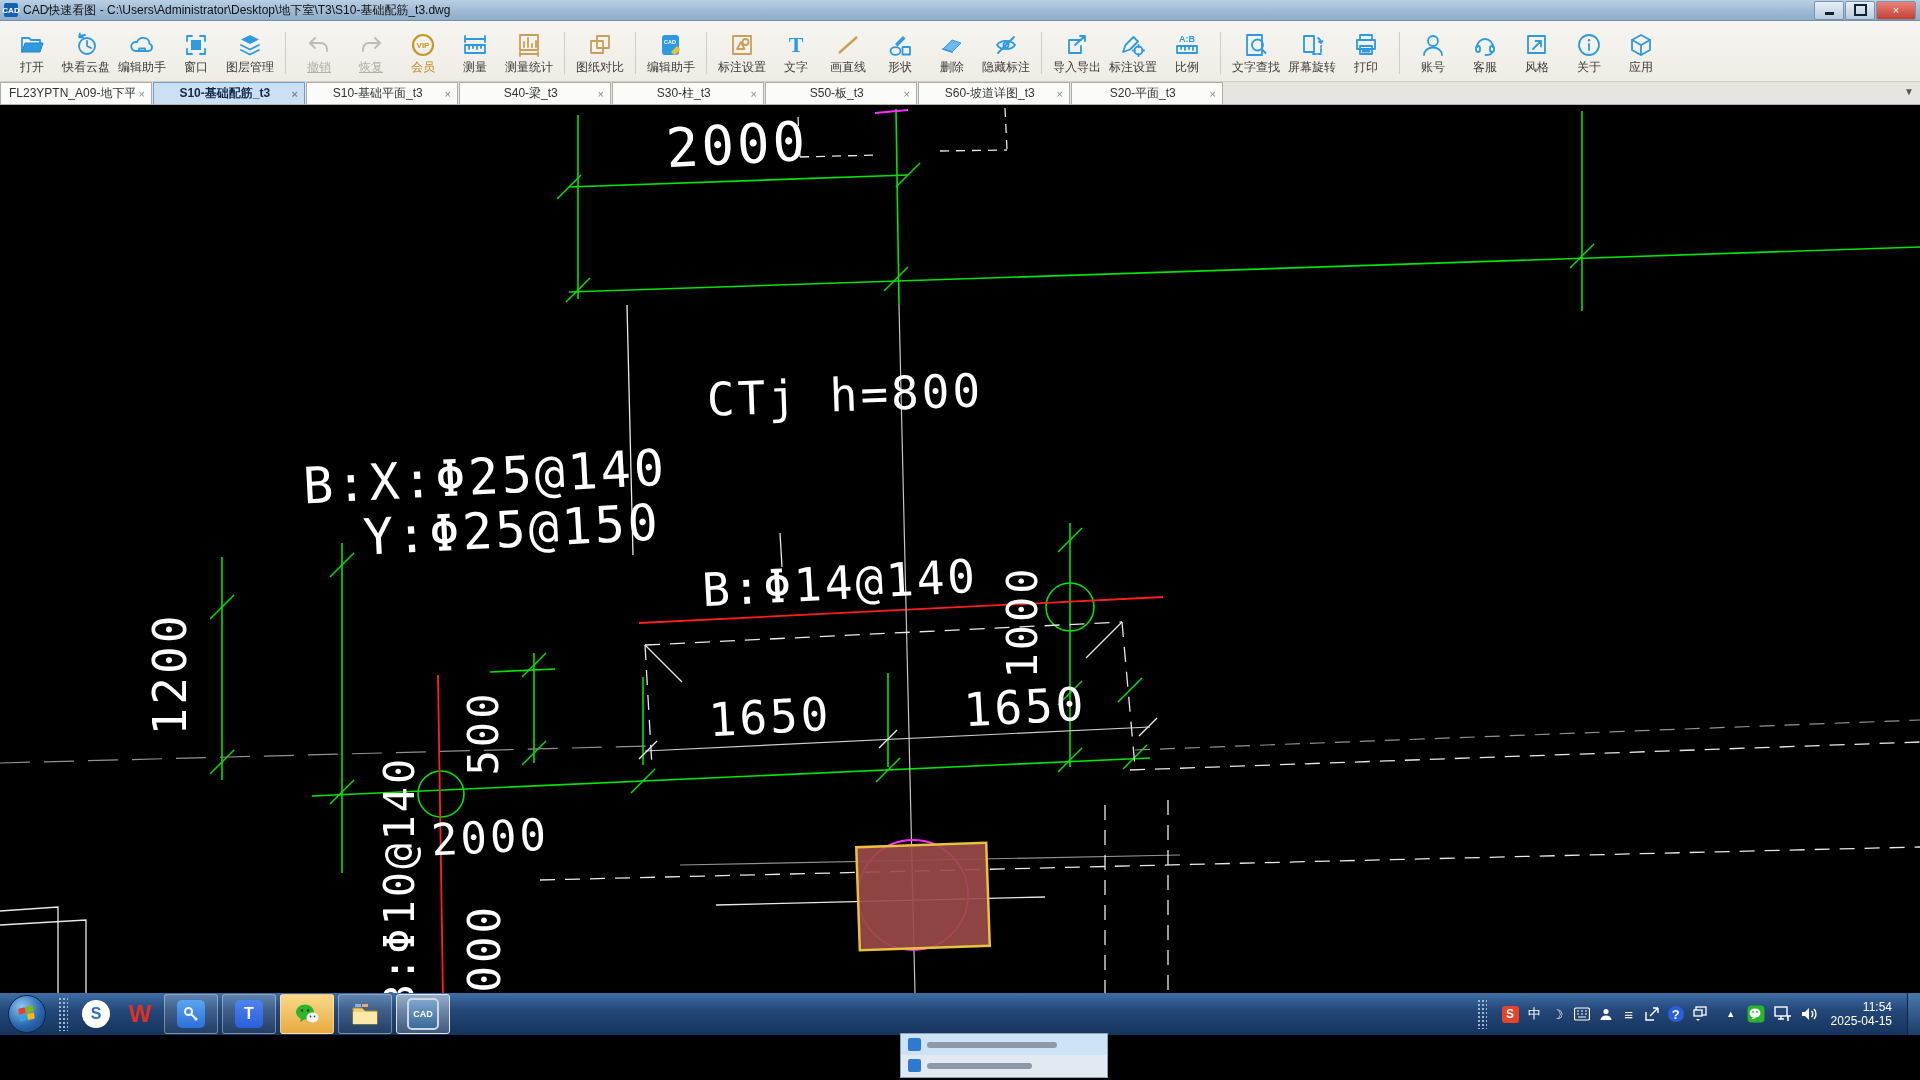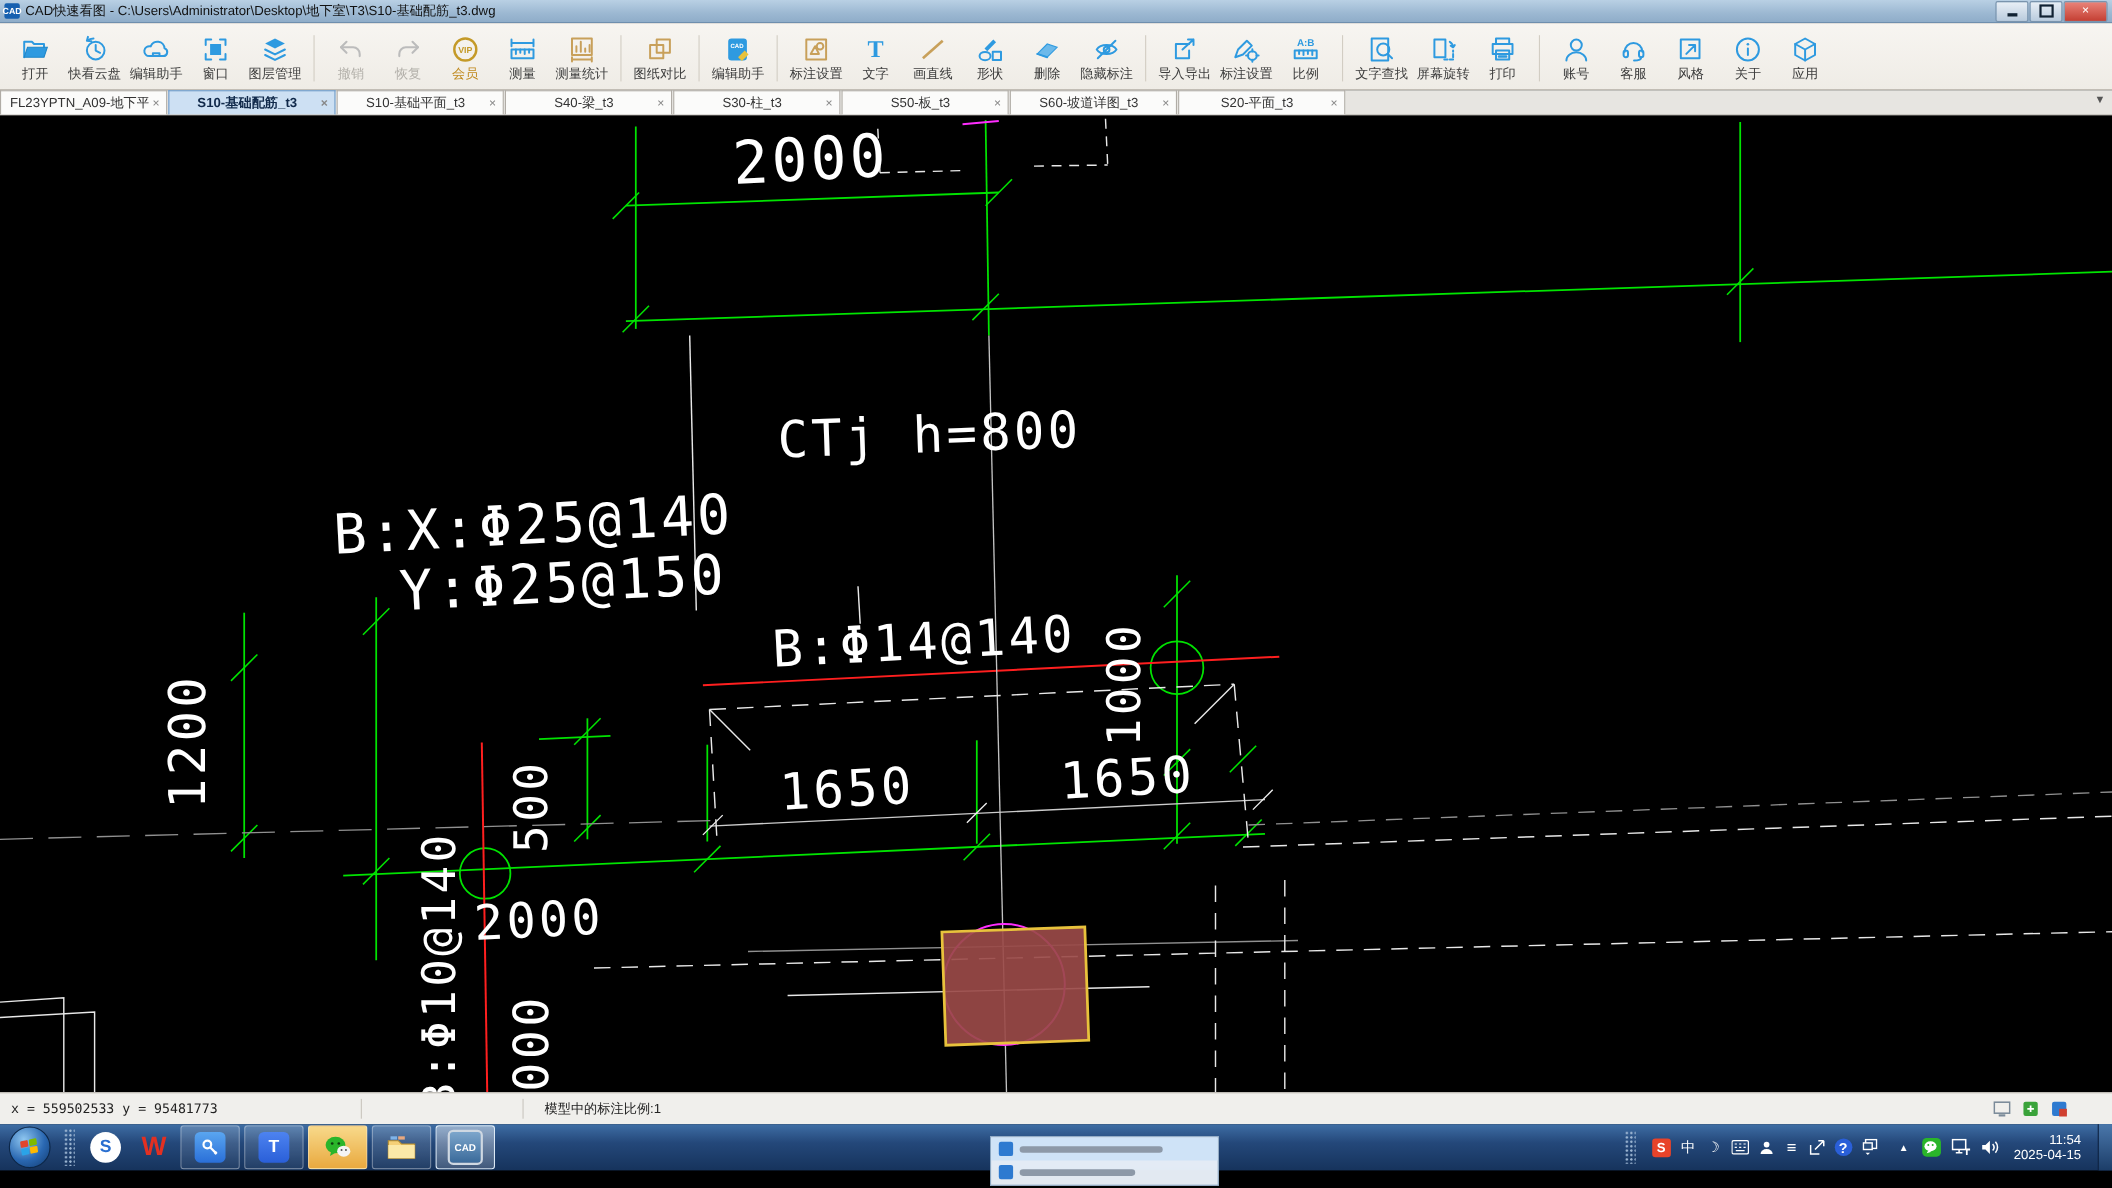--- a/index.html
+++ b/index.html
@@ -22,21 +22,21 @@
 
   
   .toolbar{height:58px;background:linear-gradient(#f7f5f1,#efece6);display:flex;
     align-items:center;padding:2px 6px 0 6px;border-bottom:1px solid #d5d0c7;flex:0 0 auto;}
   .tgroup{display:flex;align-items:flex-start;}
   .tsep{width:1px;height:42px;background:#d2cdc3;margin:2px 7px 0 7px;flex:0 0 auto;}
   .titem{display:flex;flex-direction:column;align-items:center;justify-content:flex-start;
     min-width:44px;padding:1px 4px;cursor:default;}
   .titem .ic{height:28px;display:flex;align-items:center;justify-content:center;}
   .titem .lb{font-size:12px;color:#3c3c3c;white-space:nowrap;line-height:14px;margin-top:1px;}
-  .titem.disabled .lb{color:#b3b0aa;}
+  .titem.disabled .lb{color:#b3b0aa;text-decoration:underline;}
   .titem.gold .lb{color:#c08a1e;}
   .ticon{width:26px;height:26px;}
   .ticon .s{stroke:#2E9AE0;stroke-width:1.8;fill:none;stroke-linecap:round;stroke-linejoin:round;}
   .ticon .sg{stroke:#C8A05A;stroke-width:1.8;fill:none;stroke-linecap:round;stroke-linejoin:round;}
   .ticon .sd{stroke:#bcbcbc;stroke-width:1.9;fill:none;stroke-linecap:round;stroke-linejoin:round;}
 
   
   .tabbar{height:22px;background:#e7e5e1;display:flex;align-items:stretch;
     border-bottom:1px solid #b7b3ac;flex:0 0 auto;position:relative;}
   .dtab{width:152px;display:flex;align-items:center;justify-content:space-between;
@@ -583,40 +583,20 @@
         <text class="cad" x="170" y="569" font-size="46" text-anchor="middle" dominant-baseline="central" transform="rotate(-90 170 569)">1200</text>
         <text class="cad" x="483" y="628" font-size="42" text-anchor="middle" dominant-baseline="central" transform="rotate(-90 483 628)">500</text>
         <text class="cad" x="399" y="778" font-size="42" text-anchor="middle" dominant-baseline="central" transform="rotate(-90 399 778)">B:Φ10@140</text>
         <text class="cad" x="490" y="732" font-size="44" text-anchor="middle" dominant-baseline="central" transform="rotate(-3 490 732)">2000</text>
         <text class="cad" x="484" y="858" font-size="44" text-anchor="middle" dominant-baseline="central" transform="rotate(-90 484 858)">2000</text>
       </g>
     </svg>
   </div>
 
 
-  <div class="statusbar">
-    <span class="coords">x = 559502533  y = 95481773</span>
-    <span class="sdiv" style="left:328px"></span>
-    <span class="sdiv" style="left:475px"></span>
-    <span class="scale-note">模型中的标注比例:1</span>
-    <span class="sicons">
-      <svg class="sicon" viewBox="0 0 16 16">
-          <rect x="1" y="2" width="14" height="10" fill="none" stroke="#7a8a99" stroke-width="1.4"></rect>
-          <rect x="5" y="13" width="6" height="2" fill="#7a8a99"></rect>
-        </svg>
-      <svg class="sicon" viewBox="0 0 16 16">
-          <rect x="1.5" y="1.5" width="13" height="13" rx="2" fill="#3aa33a"></rect>
-          <path d="M5 8h6M8 5v6" stroke="#fff" stroke-width="1.6"></path>
-        </svg>
-      <svg class="sicon" viewBox="0 0 16 16">
-          <rect x="1.5" y="1.5" width="13" height="13" rx="2" fill="#2e7ad0"></rect>
-          <rect x="8" y="8" width="7" height="7" fill="#d04030"></rect>
-        </svg>
-    </span>
-  </div>
 
   <div class="taskbar">
     <div class="orb">
       <div class="flag">
         <i style="background:#e0452c"></i>
           <i style="background:#7fba00"></i>
           <i style="background:#2aa3e8"></i>
           <i style="background:#ffb900"></i>
       </div>
     </div>

